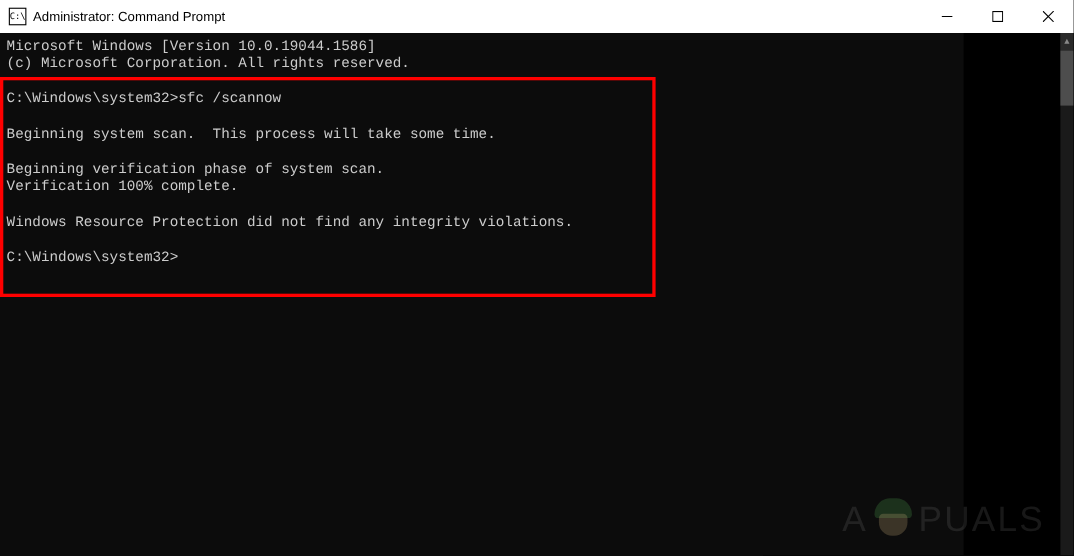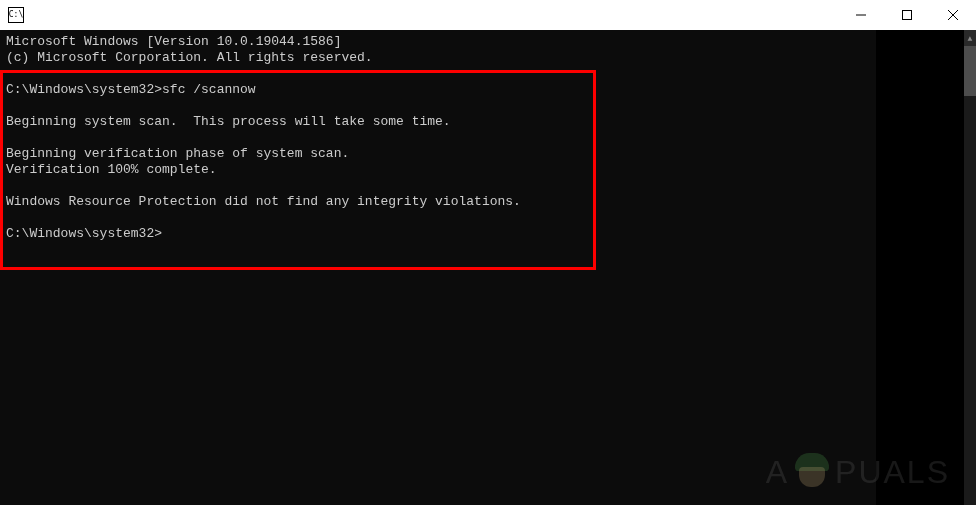--- a/index.html
+++ b/index.html
@@ -101,20 +101,21 @@
       border-radius: 4px 4px 12px 12px;
       background: rgba(200,170,120,0.25);
     }
   </style>
 </head>
 <body>
 
 <div class="titlebar">
   <div class="titlebar-left">
     <div class="cmd-icon">C:\</div>
+    <span>Administrator: Command Prompt</span>
   </div>
   <div class="titlebar-buttons">
     <div class="titlebar-btn">
       <svg viewBox="0 0 10 10">
           <line x1="0" y1="5" x2="10" y2="5" stroke="currentColor" stroke-width="1"></line>
         </svg>
     </div>
     <div class="titlebar-btn">
       <svg viewBox="0 0 10 10">
           <rect x="0.5" y="0.5" width="9" height="9" fill="none" stroke="currentColor" stroke-width="1"></rect>

